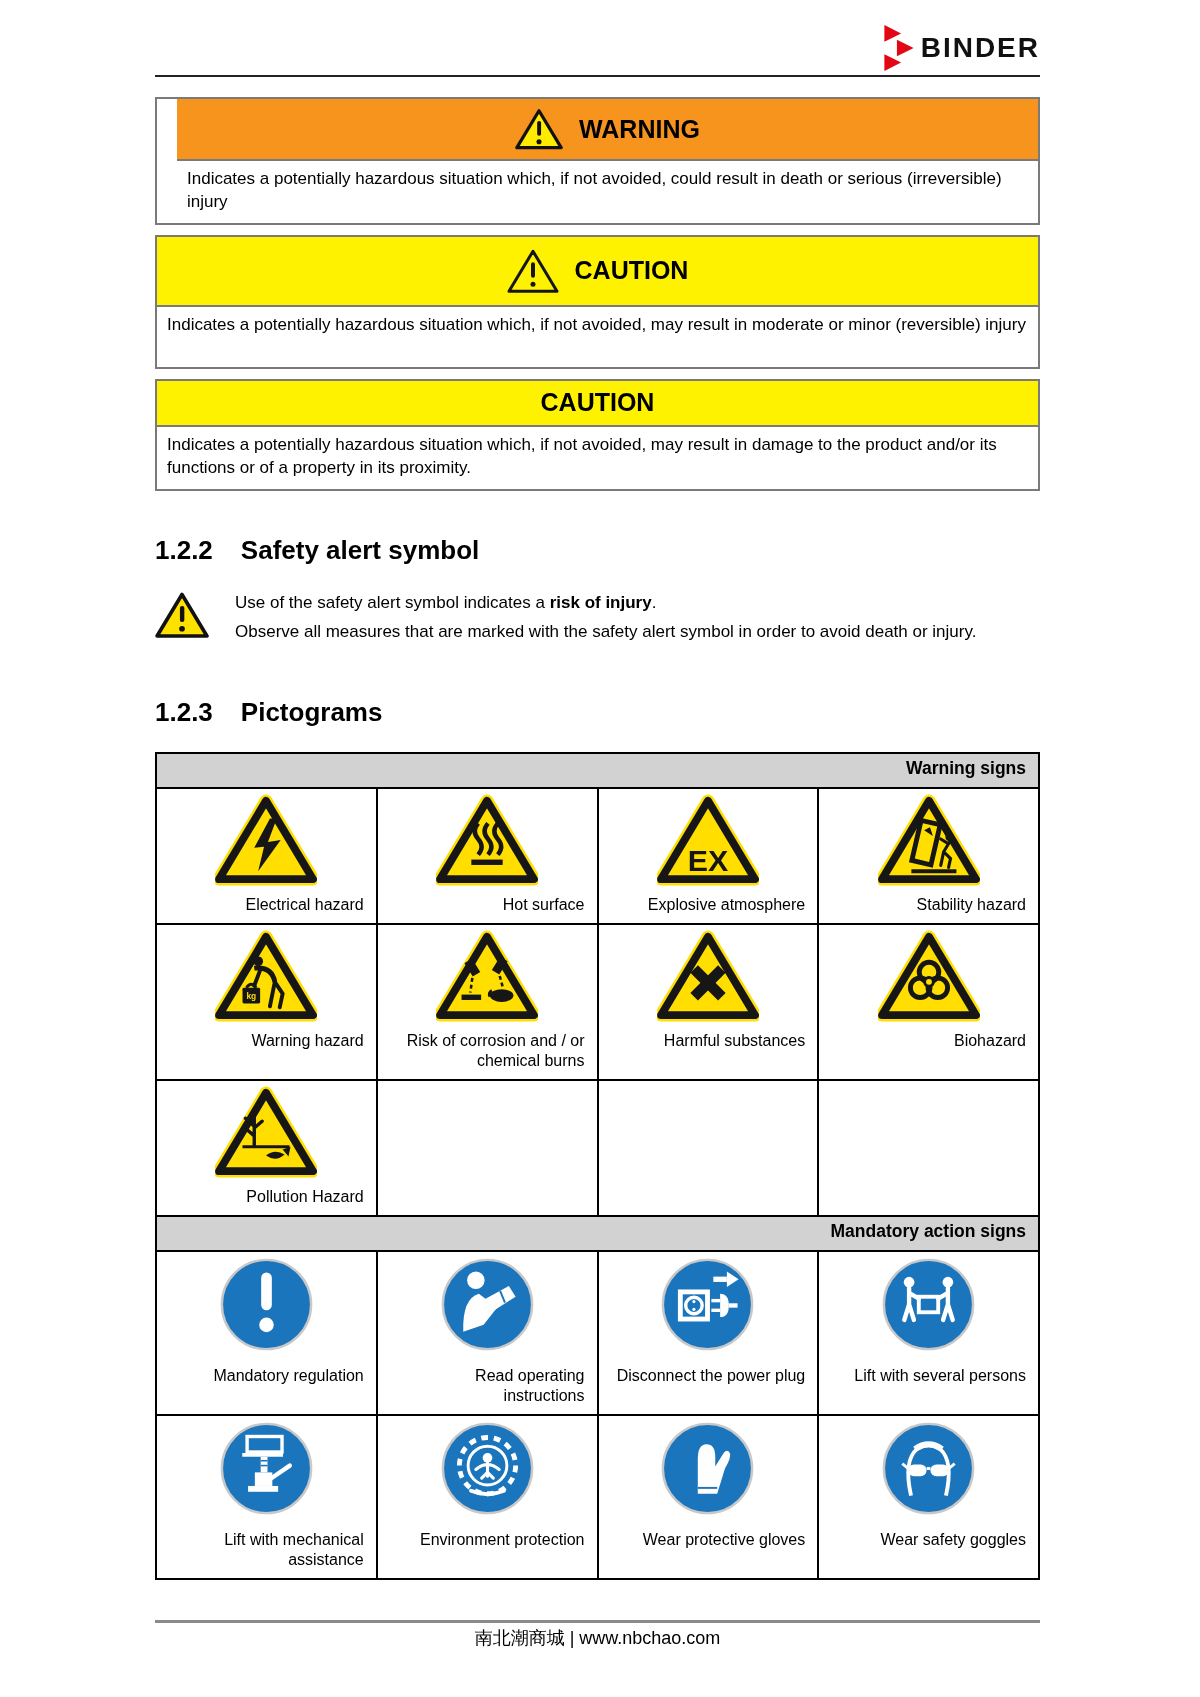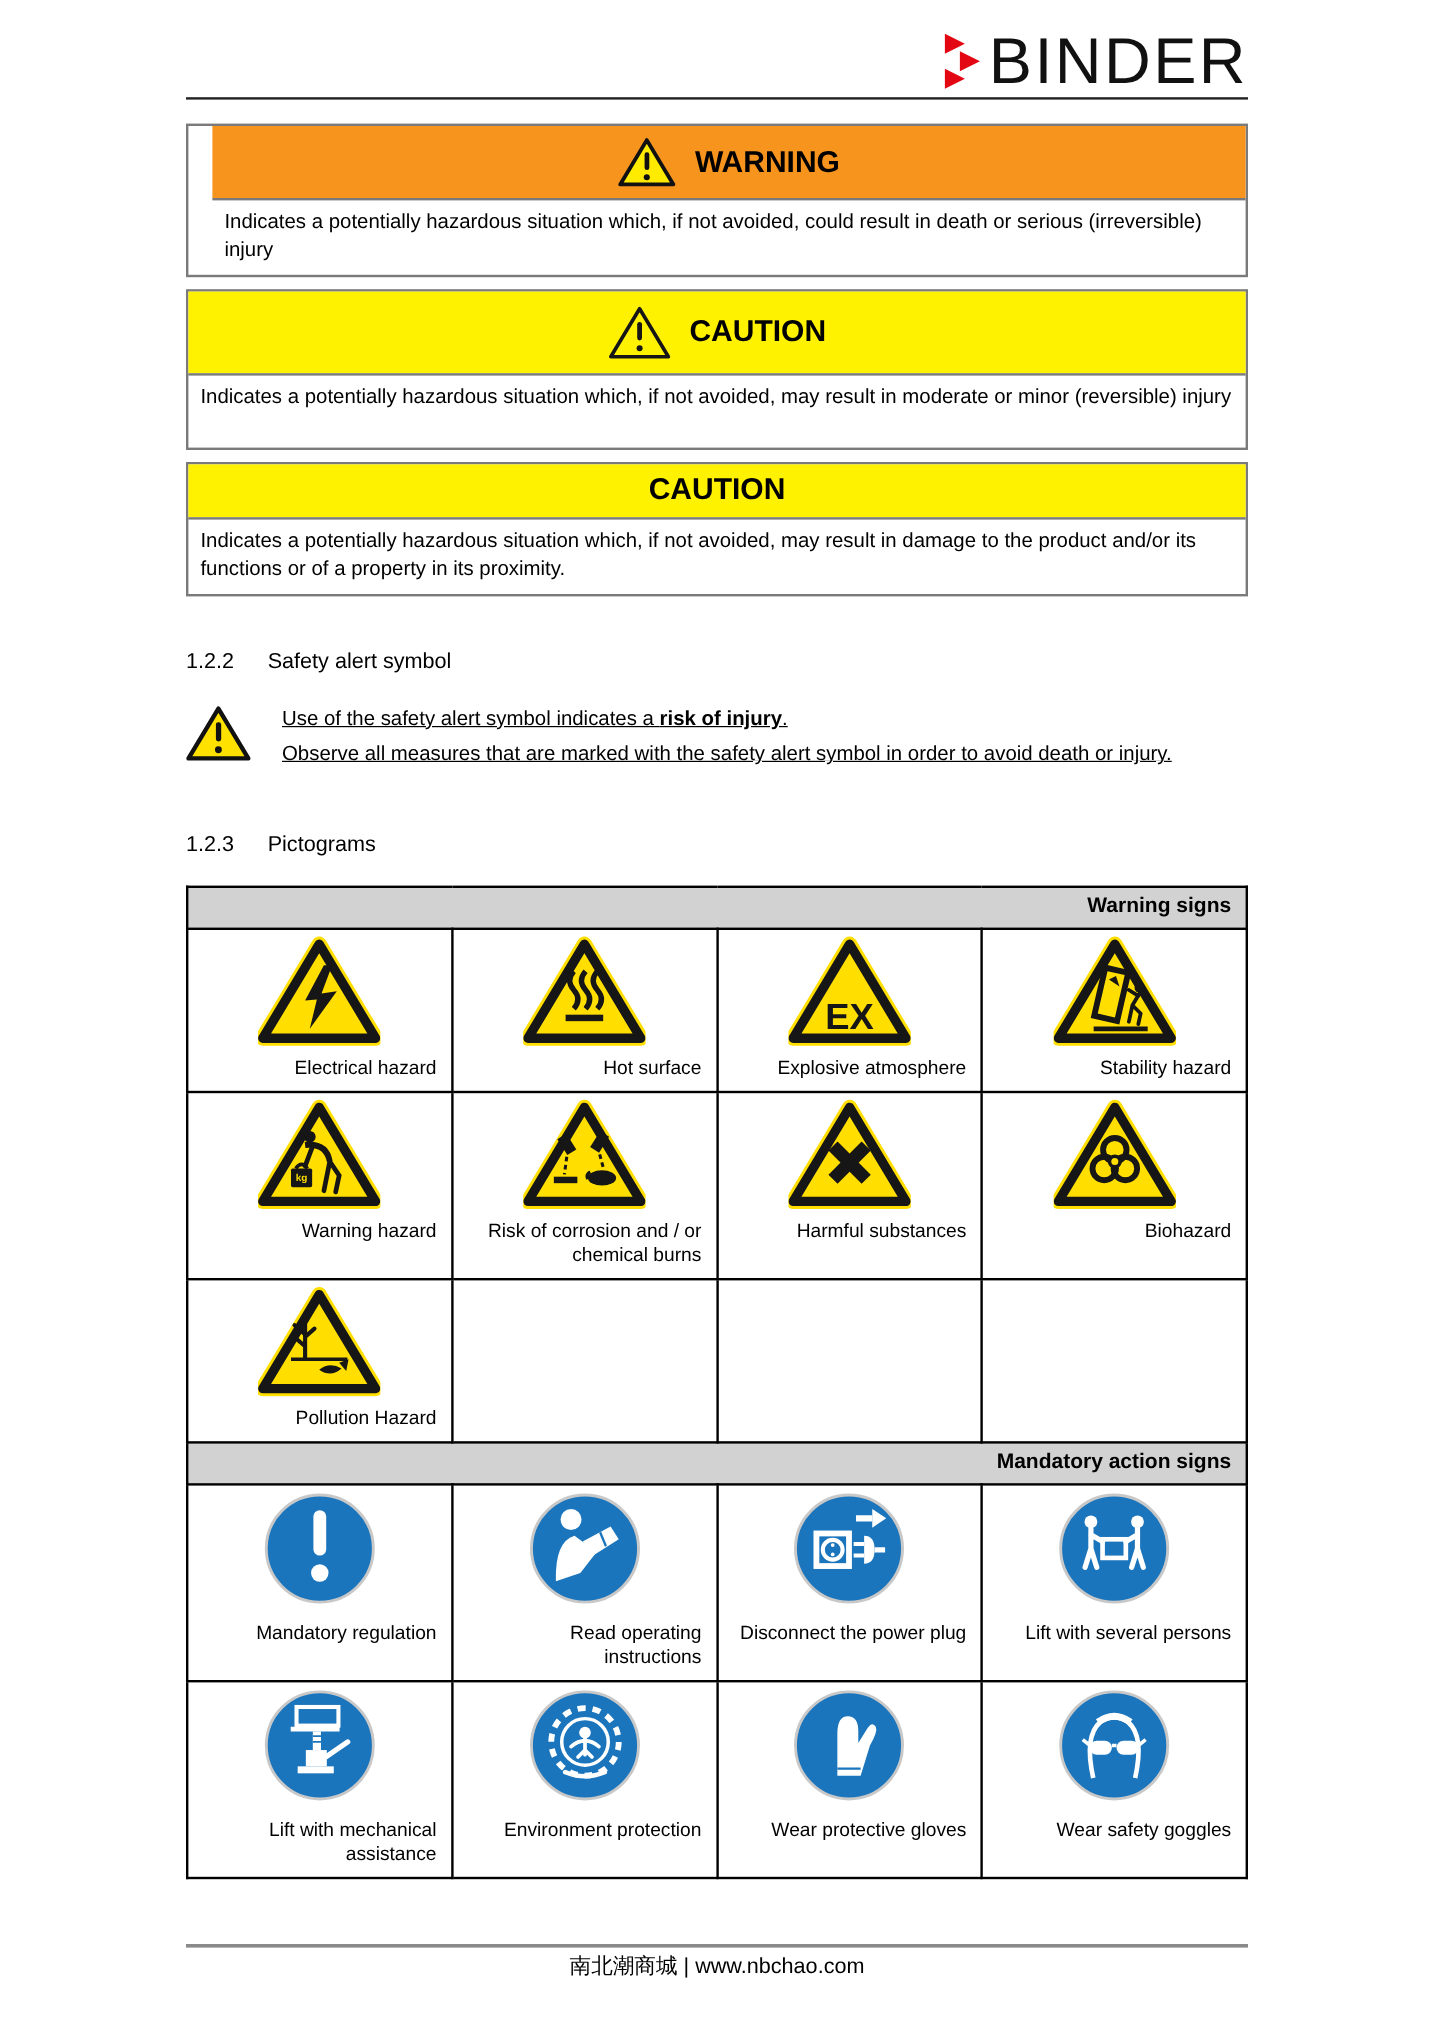--- a/index.html
+++ b/index.html
@@ -2,40 +2,40 @@
 <html><head>
 <meta charset="utf-8">
 <style>
   html,body{margin:0;padding:0;background:#fff;}
   body{font-family:"Liberation Sans", sans-serif;color:#000;}
   .page{position:relative;width:1200px;height:1697px;background:#fff;overflow:hidden;}
   .content{position:absolute;left:155px;top:0;width:885px;}
 
   
   .brand{display:flex;justify-content:flex-end;align-items:center;gap:4px;padding-top:24px;}
-  .brand-text{font-size:54px;font-weight:normal;letter-spacing:2px;line-height:1;color:#111;}
+  .brand-text{font-size:28px;font-weight:bold;letter-spacing:2px;line-height:1;color:#111;}
   .header-rule{border-bottom:2px solid #222;margin-top:3px;}
 
   
   .alert{border:2px solid #7a7a7a;margin-top:10px;}
   .alert-first{margin-top:20px;padding-left:20px;}
   .alert-head{display:flex;align-items:center;justify-content:center;gap:16px;font-size:25px;font-weight:bold;}
   .head-warning{background:#F7941E;min-height:60px;}
   .head-caution1{background:#FFF200;min-height:68px;}
   .head-caution2{background:#FFF200;min-height:44px;}
   .alert-body{border-top:2px solid #7a7a7a;padding:7px 10px 9px;font-size:17px;line-height:1.35;min-height:44px;}
 
   
-  .sec-head{display:flex;gap:28px;font-size:18px;font-weight:normal;margin:0;}
+  .sec-head{display:flex;gap:28px;font-size:26px;font-weight:bold;margin:0;}
   .sec-122{margin-top:44px;}
   .sec-123{margin-top:48px;}
 
   
   .note{display:flex;gap:26px;margin-top:24px;align-items:flex-start;}
-  .note-text{font-size:17px;line-height:1.5;max-width:790px;text-decoration:underline;}
+  .note-text{font-size:17px;line-height:1.5;max-width:790px;}
   .note-text p{margin:0 0 4px 0;}
 
   
   table.picto{margin-top:24px;width:100%;border-collapse:collapse;table-layout:fixed;}
   table.picto td{border:2px solid #000;text-align:right;vertical-align:top;padding:4px 12px 8px;}
   td.band{background:#D2D2D2;text-align:left;font-weight:bold;font-size:17.5px;padding:3px 10px;}
   .cell-icon{display:flex;justify-content:center;align-items:flex-start;height:100px;}
   .cell-icon-m{height:108px;}
   .tri{width:102px;height:93px;}
   .circ{width:97px;height:97px;}

